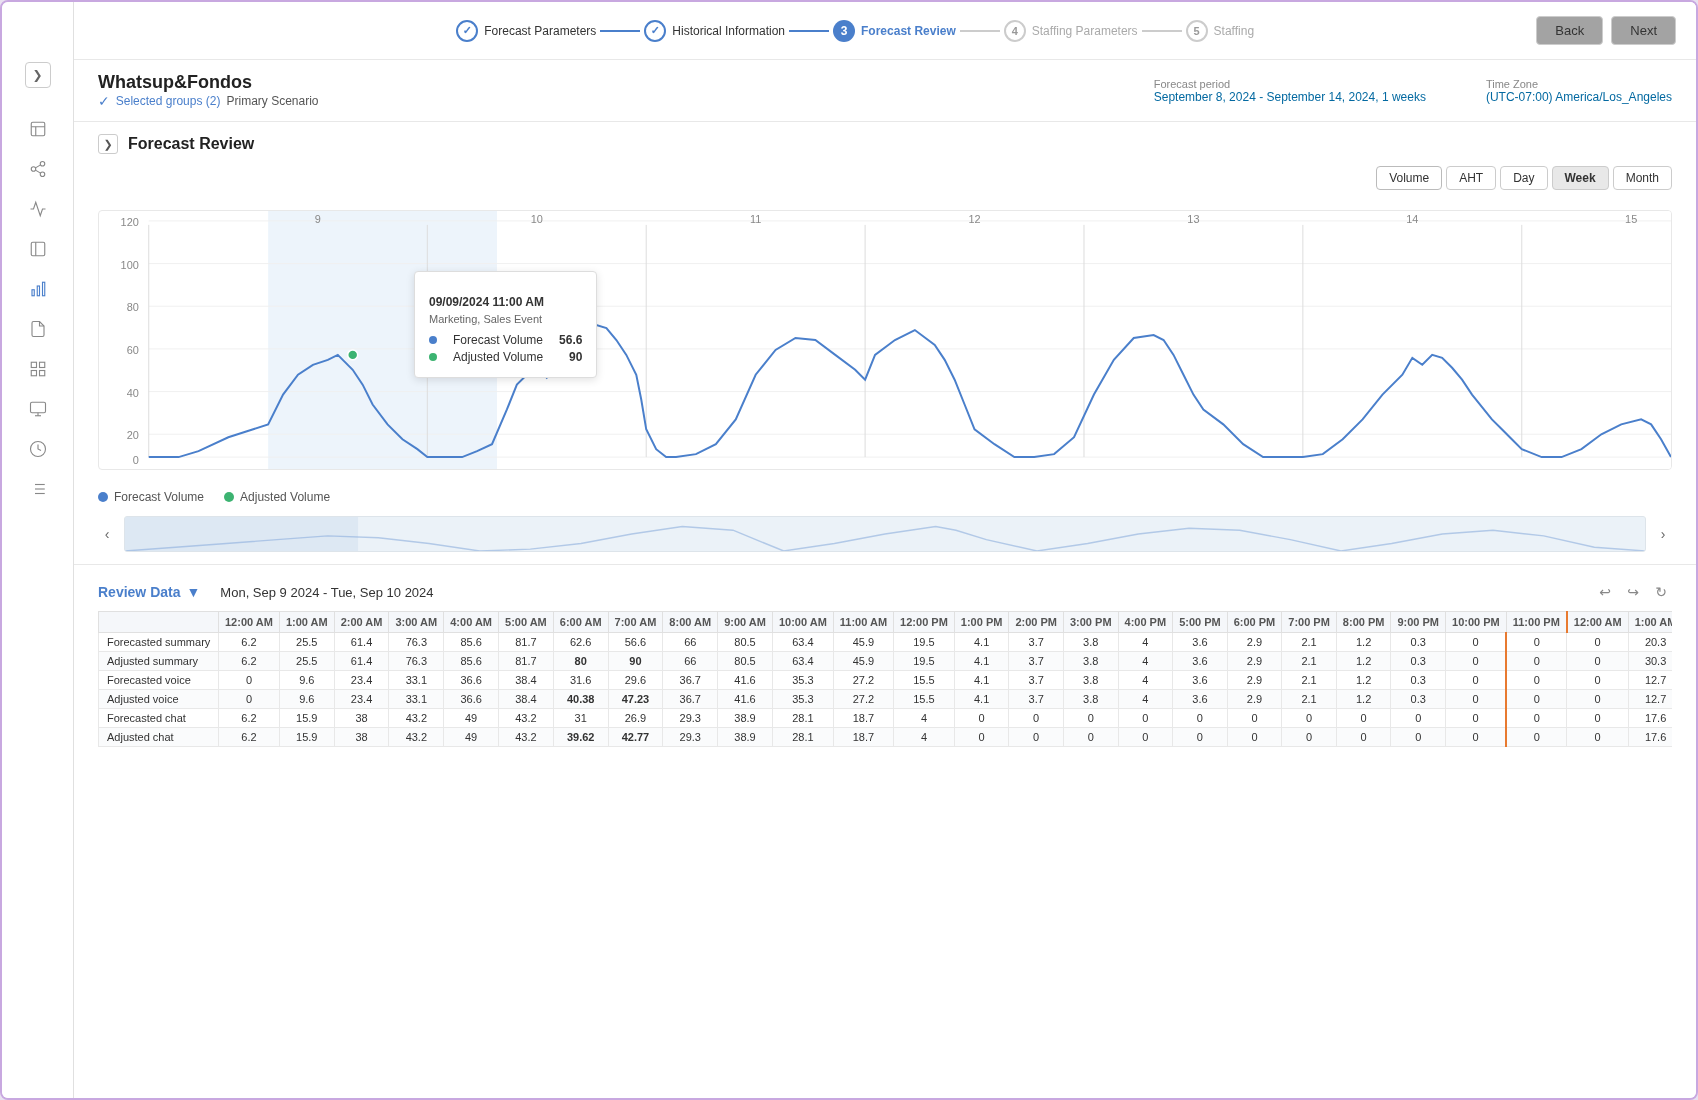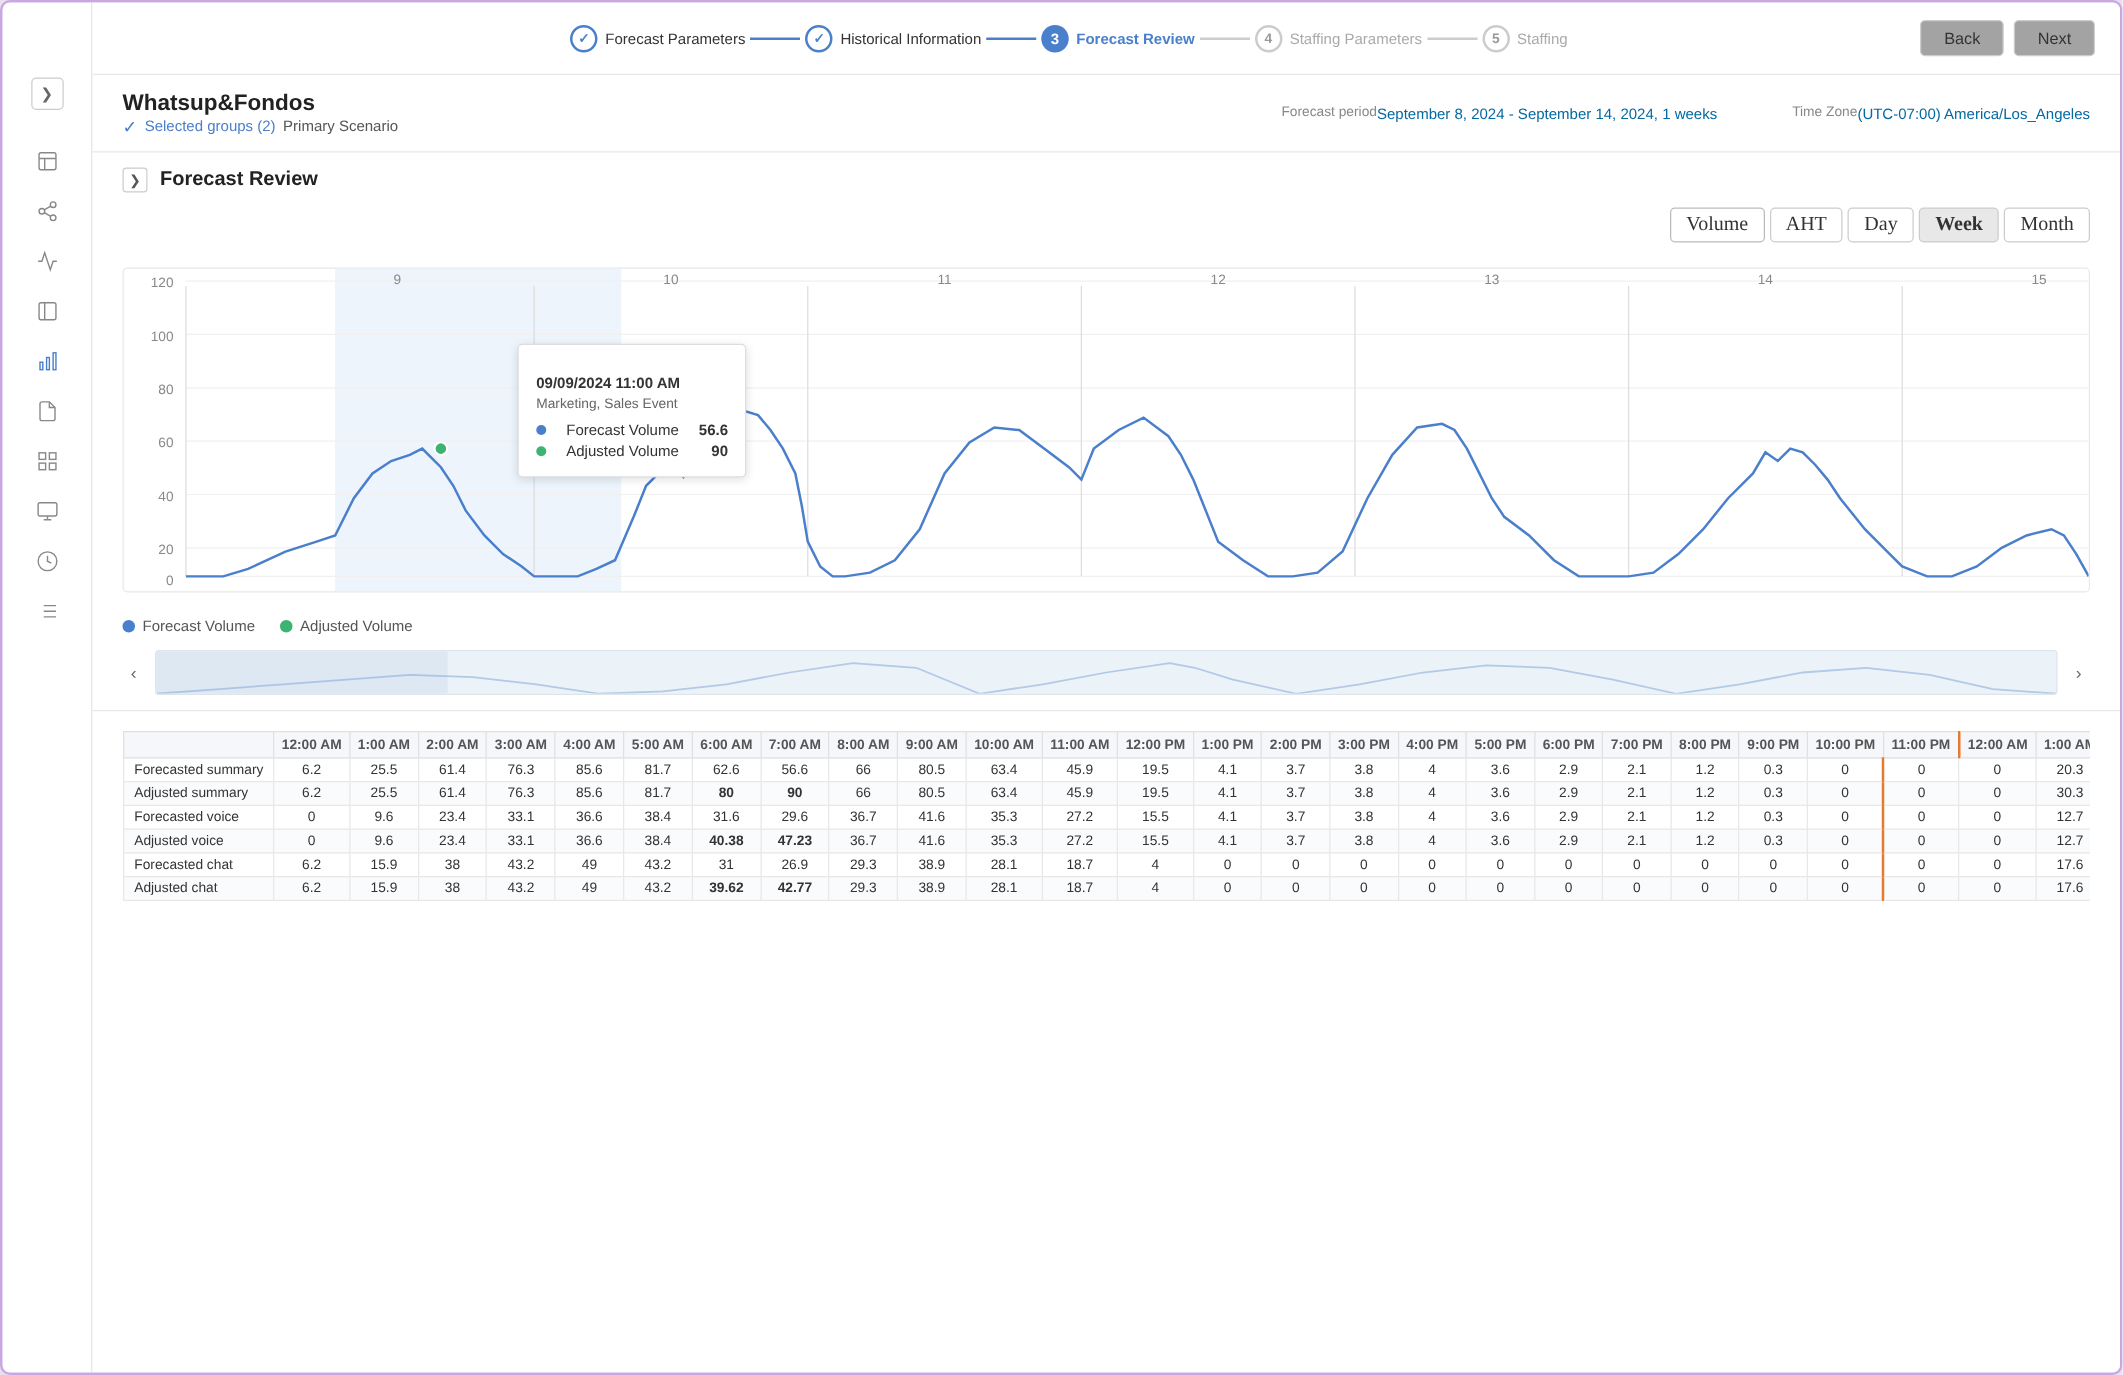--- a/index.html
+++ b/index.html
@@ -149,21 +149,21 @@
       gap: 6px;
       color: #4a7fcb;
       font-size: 12px;
     }
     .selected-groups .check-icon { color: #4a7fcb; font-size: 14px; }
     .header-meta {
       margin-left: auto;
       display: flex;
       gap: 60px;
     }
-    .meta-item { display: flex; flex-direction: row; }
+    .meta-item { display: flex; flex-direction: column; }
     .meta-label { font-size: 11px; color: #888; }
     .meta-value { font-size: 12px; color: #0369a1; font-weight: 500; }
 
     
     .section-header {
       display: flex;
       align-items: center;
       gap: 10px;
       padding: 12px 24px 8px;
       flex-shrink: 0;
@@ -190,23 +190,22 @@
       padding: 4px 24px 8px;
       gap: 4px;
       flex-shrink: 0;
     }
     .btn-chart {
       padding: 4px 12px;
       border: 1px solid #ccc;
       border-radius: 4px;
       background: #fff;
       cursor: pointer;
-      font-size: 16px;
+      font-size: 12px;
       color: #333;
-      font-family: Liberation Serif, serif;
     }
     .btn-chart.active {
       background: #e8e8e8;
       font-weight: 600;
     }
     .btn-chart-volume {
       background: #fff;
       border: 1px solid #bbb;
     }
 
@@ -741,20 +740,34 @@
           <polyline fill="none" stroke="#4a7fcb" stroke-width="1.5" opacity="0.6" points="0,36 50,32 100,28 150,24 200,20 250,22 300,28 350,36 400,34 450,28 500,18 550,10 600,14 650,36 700,28 750,18 800,10 820,14 850,24 900,36 950,28 1000,18 1050,12 1100,14 1150,24 1200,36 1250,28 1300,18 1350,14 1400,20 1450,32 1500,36"></polyline>
           <rect x="0" y="0" width="230" height="36" fill="#4a7fcb" opacity="0.15"></rect>
         </svg>
       </div>
       <div class="scroll-arrow">›</div>
     </div>
 
     <div class="section-divider"></div>
 
     <div class="review-data-section">
+      <div class="review-data-header">
+        <div style="display:flex;align-items:center;gap:20px">
+          <div class="review-data-title">
+            <span>Review Data</span>
+            <span>▼</span>
+          </div>
+          <span class="review-data-date">Mon, Sep 9 2024 - Tue, Sep 10 2024</span>
+        </div>
+        <div class="review-actions">
+          <div class="icon-btn">↩</div>
+          <div class="icon-btn">↪</div>
+          <div class="icon-btn">↻</div>
+        </div>
+      </div>
 
       <div style="overflow-x:auto;">
         <table class="data-table">
           <thead>
             <tr>
               <th style="min-width:120px;text-align:left;padding-left:8px;"></th>
               <th>12:00 AM</th>
               <th>1:00 AM</th>
               <th>2:00 AM</th>
               <th>3:00 AM</th>

